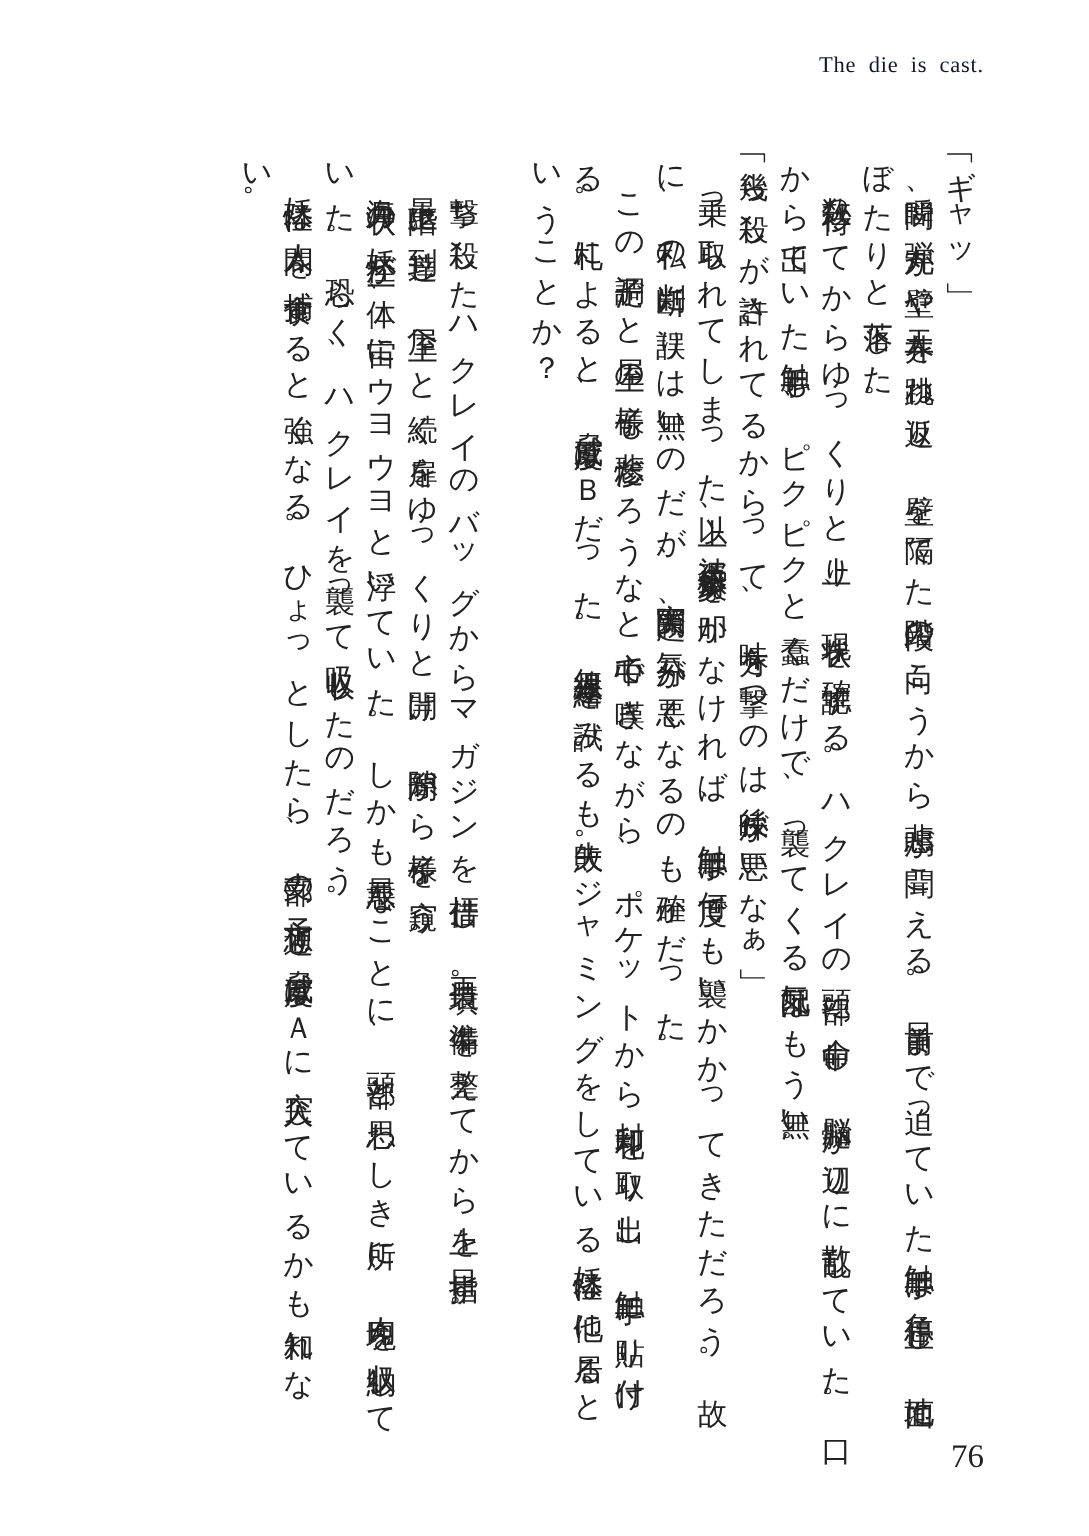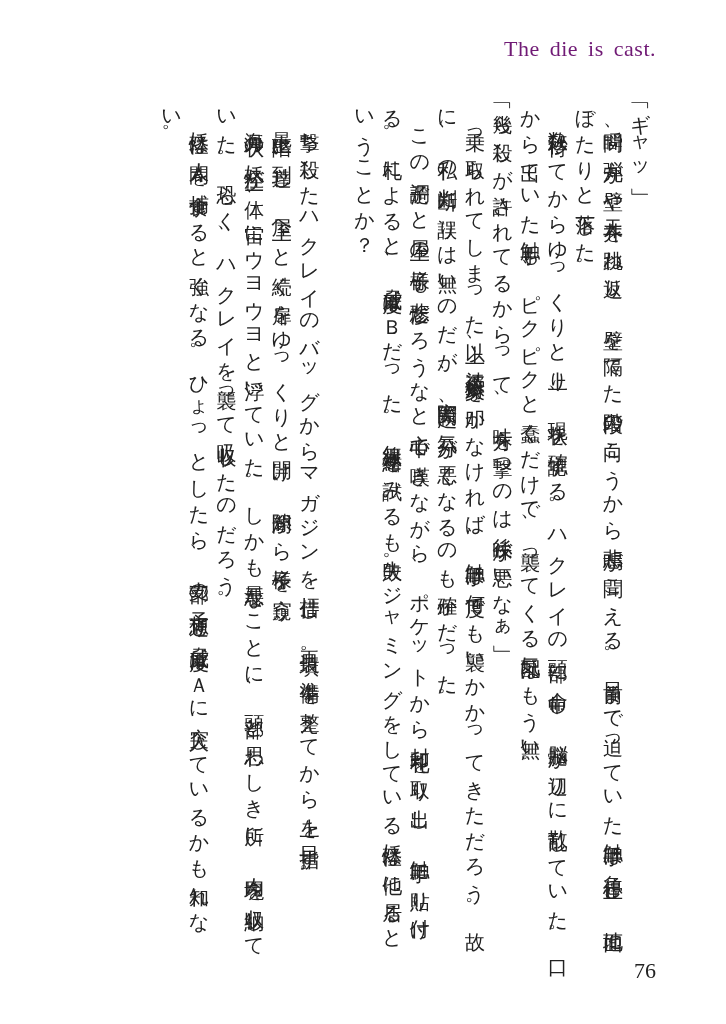--- a/index.html
+++ b/index.html
@@ -13,24 +13,24 @@
       position: relative;
       overflow: hidden;
       font-family: "DejaVu Serif", "Liberation Serif", serif;
       color: #222222;
     }
     .running-header {
       position: absolute;
       top: 36px;
       right: 70px;
       font-family: "Liberation Serif", "DejaVu Serif", serif;
-      font-size: 22px;
+      font-size: 15px;
       letter-spacing: 0.5px;
       word-spacing: 4px;
-      color: #701a75;
+      color: #0f172a;
     }
     .body-text {
       position: absolute;
       top: 96px;
       right: 72px;
       height: 860px;
       writing-mode: vertical-rl;
       -webkit-writing-mode: vertical-rl;
       font-family: "DejaVu Sans", "Liberation Sans", sans-serif;
       font-size: 20px;

